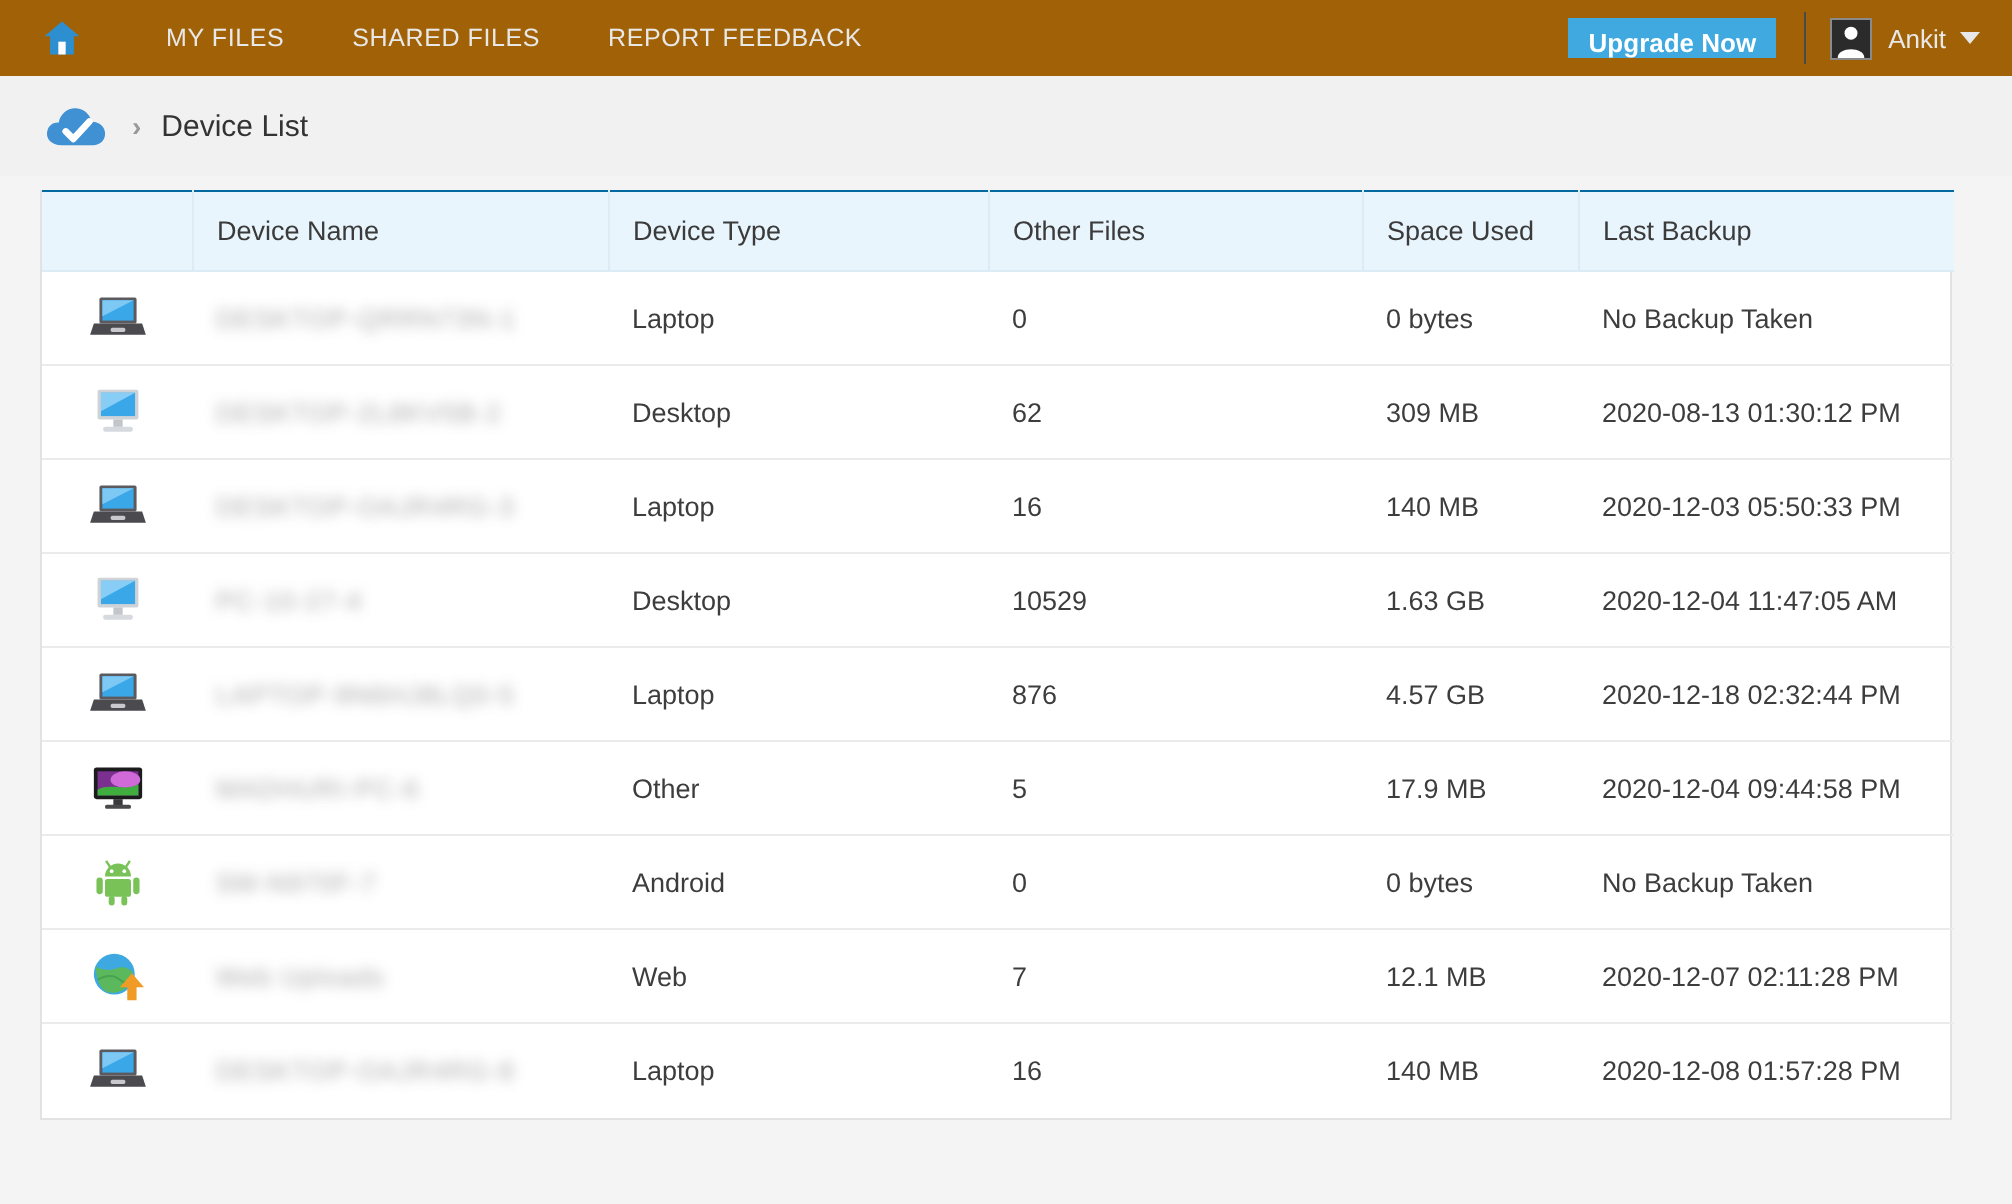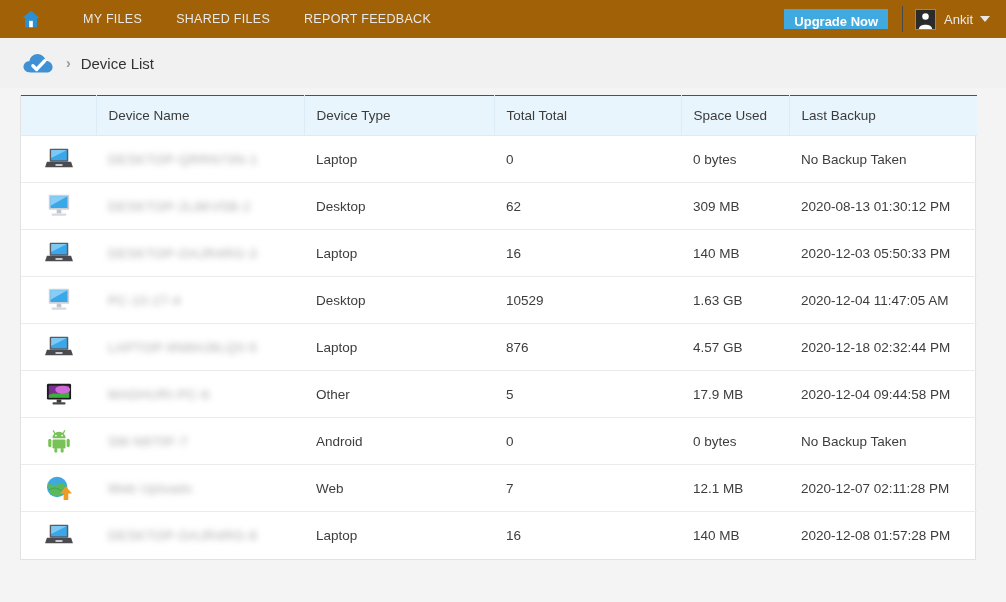--- a/index.html
+++ b/index.html
@@ -161,21 +161,21 @@
         <col class="col-type">
       <col class="col-files">
         <col class="col-space">
         <col class="col-backup">
     </colgroup>
     <thead>
       <tr>
         <th></th>
         <th>Device Name</th>
         <th>Device Type</th>
-        <th>Total Total</th>
+        <th>Other Files</th>
         <th>Space Used</th>
         <th>Last Backup</th>
       </tr>
     </thead>
     <tbody id="tbody">
         <tr>
           <td class="cell-icon"><span><svg class="dev-icon" viewBox="0 0 32 28">
                 <rect x="6" y="3" width="20" height="14" rx="1" fill="#5a5a5f"></rect>
                 <rect x="7.6" y="4.4" width="16.8" height="11" fill="#3aa7e8"></rect>
                 <path d="M7.6 4.4 L24.4 4.4 L7.6 13 Z" fill="#7ec8f4"></path>

